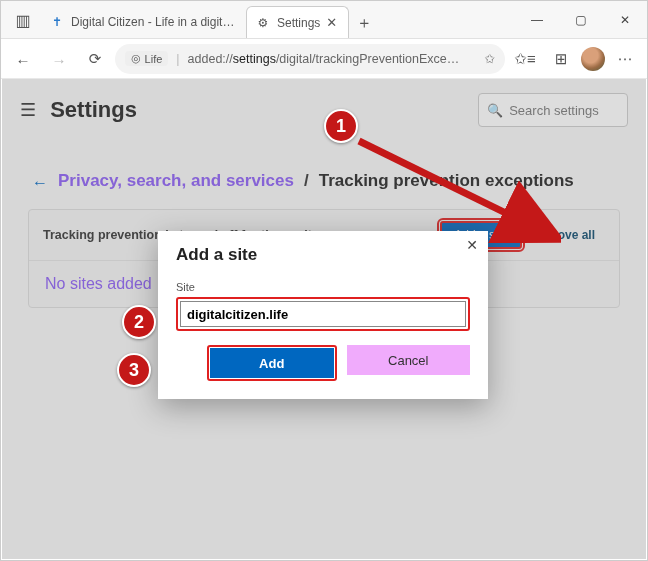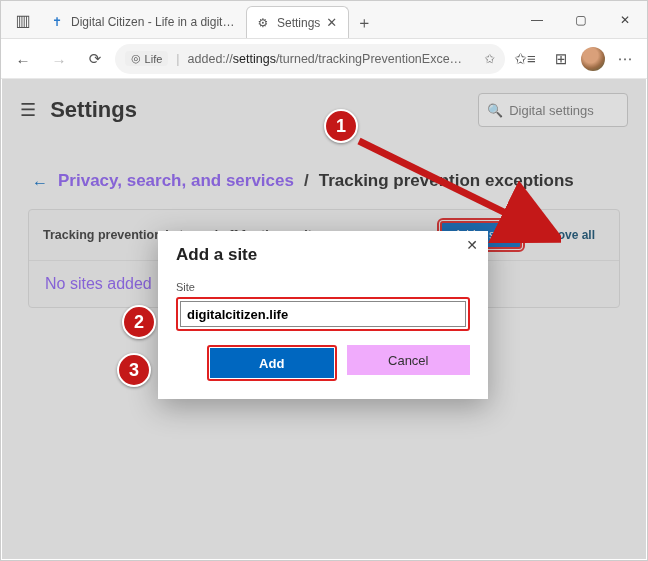--- a/index.html
+++ b/index.html
@@ -86,37 +86,37 @@
   <div class="tbtn">←</div>
   <div class="tbtn" style="color:#bbb;">→</div>
   <div class="tbtn">⟳</div>
   <div class="addr">
     <span class="edge-pill">
       <span>◎</span>
       <span>Life</span>
     </span>
     <span style="color:#bbb;">|</span>
     <span class="urlpart">
-      <span>added://</span><span class="bold">settings</span><span>/turned/trackingPreventionExce…</span>
+      <span>added://</span><span class="bold">settings</span><span>/digital/trackingPreventionExce…</span>
     </span>
     <span style="color:#777;">✩</span>
   </div>
   <div class="tbtn">✩≡</div>
   <div class="tbtn">⊞</div>
   <div class="avatar"></div>
   <div class="tbtn">⋯</div>
 </div>
 
 <div class="page">
   <div class="page-header">
     <span class="hamburger">☰</span>
     <span class="page-title">Settings</span>
     <div class="searchbox">
       <span>🔍</span>
-      <span>Digital settings</span>
+      <span>Search settings</span>
     </div>
   </div>
 
   <div class="breadcrumb">
     <span class="back">←</span>
     <span class="link">Privacy, search, and services</span>
     <span class="sep">/</span>
     <span class="current">Tracking prevention exceptions</span>
   </div>
 

